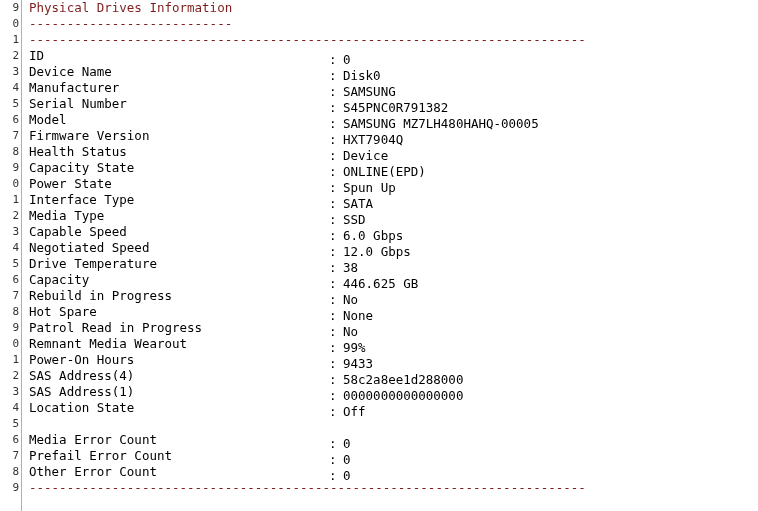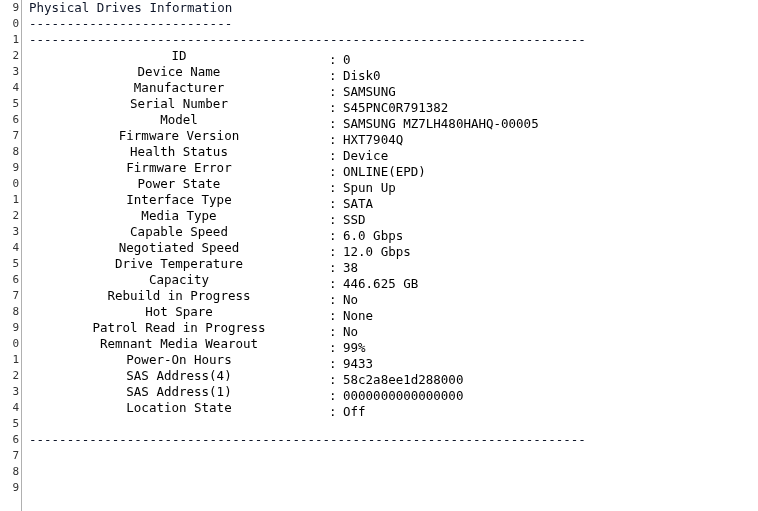--- a/index.html
+++ b/index.html
@@ -53,35 +53,34 @@
     overflow: hidden;
     padding-left: 6px;
     box-sizing: border-box;
   }
   .line {
     height: 16px;
     line-height: 16px;
     white-space: pre;
     font-family: "DejaVu Sans Mono", "Liberation Mono", monospace;
     font-size: 12.5px;
-    color: #0f172a;
+    color: #7f1d1d;
     letter-spacing: 0px;
   }
   .row {
     height: 16px;
     line-height: 16px;
     white-space: pre;
     display: block;
   }
   .label {
     display: inline-block;
     width: 300px;
     white-space: pre;
     overflow: hidden;
-    text-align: center;
   }
   .sep {
     display: inline-block;
     width: 14px;
     white-space: pre;
   }
   .value {
     white-space: pre;
   }
 </style>
@@ -131,37 +130,42 @@
     <div class="line">--------------------------------------------------------------------------</div>
 
     <div id="fields">
         <div class="row"><span class="label">ID</span><span class="sep">:</span><span class="value">0</span></div>
         <div class="row"><span class="label">Device Name</span><span class="sep">:</span><span class="value">Disk0</span></div>
         <div class="row"><span class="label">Manufacturer</span><span class="sep">:</span><span class="value">SAMSUNG</span></div>
         <div class="row"><span class="label">Serial Number</span><span class="sep">:</span><span class="value">S45PNC0R791382</span></div>
         <div class="row"><span class="label">Model</span><span class="sep">:</span><span class="value">SAMSUNG MZ7LH480HAHQ-00005</span></div>
         <div class="row"><span class="label">Firmware Version</span><span class="sep">:</span><span class="value">HXT7904Q</span></div>
         <div class="row"><span class="label">Health Status</span><span class="sep">:</span><span class="value">Device</span></div>
-        <div class="row"><span class="label">Firmware Error</span><span class="sep">:</span><span class="value">ONLINE(EPD)</span></div>
+        <div class="row"><span class="label">Capacity State</span><span class="sep">:</span><span class="value">ONLINE(EPD)</span></div>
         <div class="row"><span class="label">Power State</span><span class="sep">:</span><span class="value">Spun Up</span></div>
         <div class="row"><span class="label">Interface Type</span><span class="sep">:</span><span class="value">SATA</span></div>
         <div class="row"><span class="label">Media Type</span><span class="sep">:</span><span class="value">SSD</span></div>
         <div class="row"><span class="label">Capable Speed</span><span class="sep">:</span><span class="value">6.0 Gbps</span></div>
         <div class="row"><span class="label">Negotiated Speed</span><span class="sep">:</span><span class="value">12.0 Gbps</span></div>
         <div class="row"><span class="label">Drive Temperature</span><span class="sep">:</span><span class="value">38</span></div>
         <div class="row"><span class="label">Capacity</span><span class="sep">:</span><span class="value">446.625 GB</span></div>
         <div class="row"><span class="label">Rebuild in Progress</span><span class="sep">:</span><span class="value">No</span></div>
         <div class="row"><span class="label">Hot Spare</span><span class="sep">:</span><span class="value">None</span></div>
         <div class="row"><span class="label">Patrol Read in Progress</span><span class="sep">:</span><span class="value">No</span></div>
         <div class="row"><span class="label">Remnant Media Wearout</span><span class="sep">:</span><span class="value">99%</span></div>
         <div class="row"><span class="label">Power-On Hours</span><span class="sep">:</span><span class="value">9433</span></div>
         <div class="row"><span class="label">SAS Address(4)</span><span class="sep">:</span><span class="value">58c2a8ee1d288000</span></div>
         <div class="row"><span class="label">SAS Address(1)</span><span class="sep">:</span><span class="value">0000000000000000</span></div>
         <div class="row"><span class="label">Location State</span><span class="sep">:</span><span class="value">Off</span></div>
       </div>
 
     <div class="line"> </div>
 
+    <div id="errors">
+        <div class="row"><span class="label">Media Error Count</span><span class="sep">:</span><span class="value">0</span></div>
+        <div class="row"><span class="label">Prefail Error Count</span><span class="sep">:</span><span class="value">0</span></div>
+        <div class="row"><span class="label">Other Error Count</span><span class="sep">:</span><span class="value">0</span></div>
+      </div>
 
     <div class="line">--------------------------------------------------------------------------</div>
 
   </div>
 </div>
 
 </body></html>

